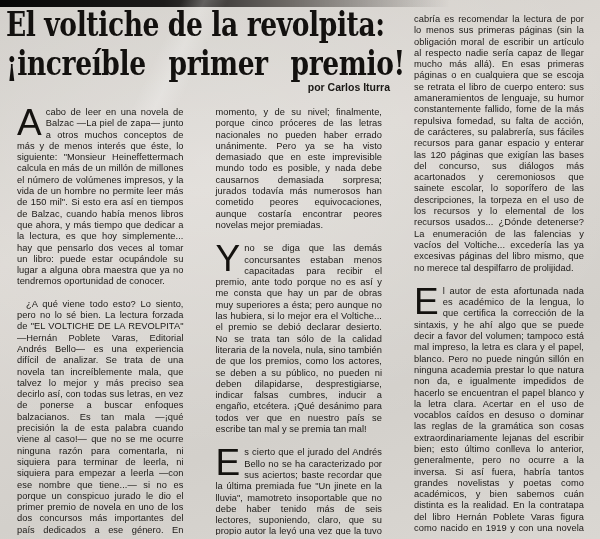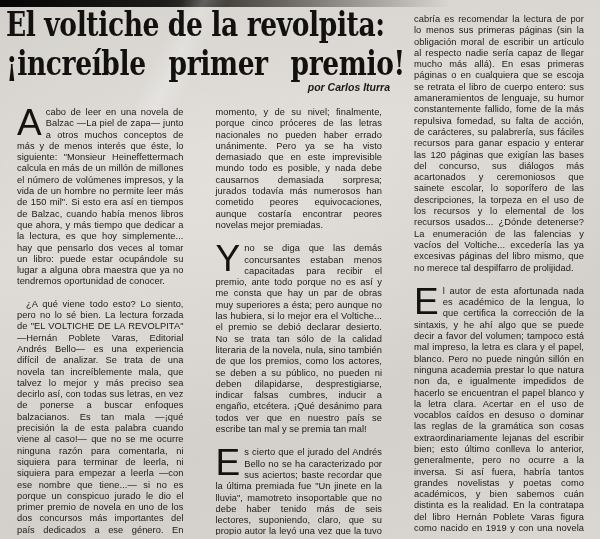--- a/index.html
+++ b/index.html
@@ -32,21 +32,21 @@
   .title-line {
     font-family:"DejaVu Serif","Liberation Serif",serif;
     font-weight:bold; font-size:34px; line-height:39px;
     letter-spacing:-0.5px; white-space:nowrap;
     transform:scaleX(0.78); transform-origin:left top;
     color:#13110f; margin-top:3px;
   }
   .title-line.second { word-spacing:18px; margin-top:0; }
   .byline {
     position:absolute; right:3px; bottom:3px;
-    font-size:10.5px; font-weight:bold; font-style:italic; color:#1a1815;
+    font-size:10.5px; font-weight:bold; color:#1a1815;
   }
   .body-cols { flex:1; display:flex; gap:10px; overflow:hidden; }
   .col {
     flex:1; text-align:justify;
     font-size:9.3px; line-height:11.3px; letter-spacing:0.05px;
     color:#1b1916; overflow:hidden;
   }
   .col3 { width:192px; flex:none; padding-top:1px; }
   p.para { margin:11px; }
   p.space-before { margin-top:12px; }

